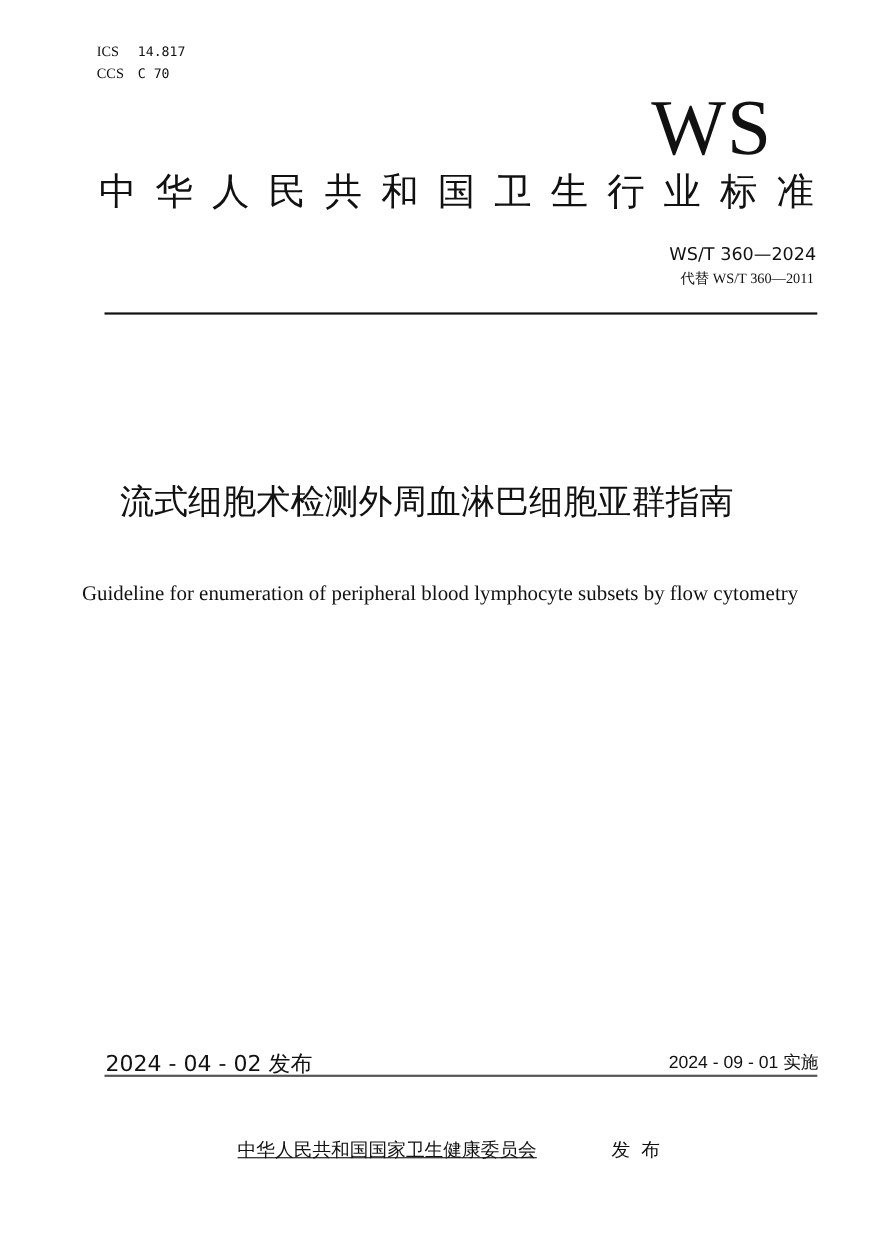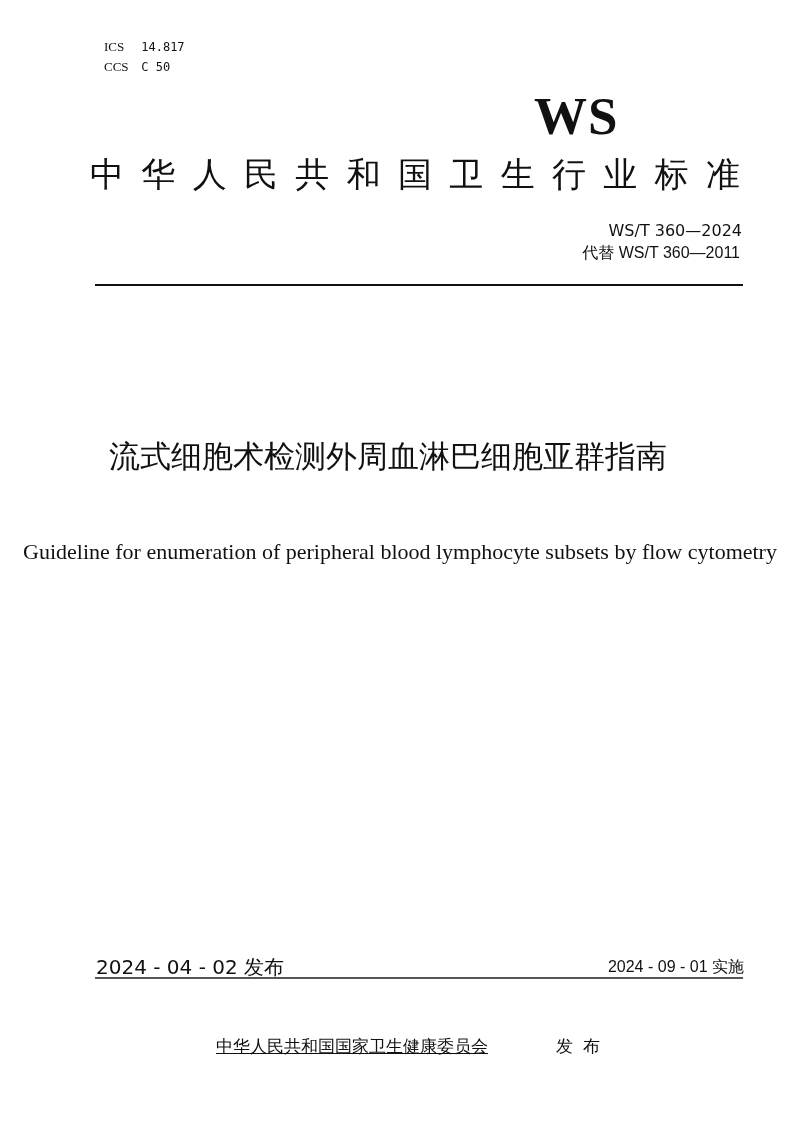--- a/index.html
+++ b/index.html
@@ -1,52 +1,52 @@
 <!DOCTYPE html>
 <html><head>
   <meta charset="utf-8">
   <style>
     html, body { margin: 0; padding: 0; background: #ffffff; }
     body { width: 800px; height: 1131px; position: relative; overflow: hidden; color: #111; }
     .abs { position: absolute; white-space: nowrap; }
 
     .ics { left: 88px; top: 37px; font-size: 13px; line-height: 20px; }
-    .ics .lbl { font-family: "Liberation Serif", serif; display: inline-block; width: 34px; margin-left: 16px; }
+    .ics .lbl { font-family: "Liberation Serif", serif; display: inline-block; width: 34px; }
     .ics .val { font-family: "DejaVu Sans Mono", monospace; font-size: 12px; }
 
-    .logo { left: 534px; top: 76px; font-family: "Liberation Serif", serif; font-weight: bold; font-size: 53px; line-height: 80px; letter-spacing: 1px; }
+    .logo { left: 592px; top: 76px; font-family: "Liberation Serif", serif; font-weight: normal; font-size: 72px; line-height: 80px; letter-spacing: 1px; }
 
     .std-name { left: 90px; top: 154px; width: 650px; font-family: "DejaVu Sans", sans-serif; font-size: 34px; line-height: 40px; display: flex; justify-content: space-between; }
 
     .std-no { right: 58px; top: 220px; font-family: "DejaVu Sans", sans-serif; font-size: 16px; line-height: 22px; text-align: right; }
-    .std-replace { right: 60px; top: 244px; font-family: Liberation Sans, sans-serif; font-size: 16px; line-height: 18px; text-align: right; }
+    .std-replace { right: 60px; top: 244px; font-family: Liberation Serif, serif; font-size: 13px; line-height: 18px; text-align: right; }
 
     .rule-top { left: 95px; top: 284px; width: 648px; height: 2px; background: #111; }
 
     .title-cn { left: 0; width: 776px; top: 436px; text-align: center; font-family: "DejaVu Sans", sans-serif; font-size: 31px; line-height: 40px; }
-    .title-en { left: 0; width: 800px; top: 528px; text-align: center; font-family: "Liberation Serif", serif; font-size: 22px; line-height: 24px; margin-top: 12px; }
+    .title-en { left: 0; width: 800px; top: 528px; text-align: center; font-family: "Liberation Serif", serif; font-size: 19px; line-height: 24px; }
 
     .date-left { left: 96px; top: 956px; font-family: "DejaVu Sans", sans-serif; font-size: 20px; line-height: 22px; }
     .date-right { right: 56px; top: 956px; font-family: Liberation Sans, sans-serif; font-size: 16px; line-height: 22px; }
     .rule-bottom { left: 95px; top: 977px; width: 648px; height: 2px; background: #555; }
 
     .issuer { left: 216px; top: 1034px; font-family: "DejaVu Sans", sans-serif; font-size: 17px; line-height: 24px; text-decoration: underline; }
     .issuer-verb { left: 556px; top: 1034px; font-family: "DejaVu Sans", sans-serif; font-size: 17px; line-height: 24px; letter-spacing: 10px; }
   </style>
 </head>
 <body>
 
 <div class="abs ics">
   <div>
     <span class="lbl">ICS</span>
     <span class="val">14.817</span>
   </div>
   <div>
     <span class="lbl">CCS</span>
-    <span class="val">C 50</span>
+    <span class="val">C 70</span>
   </div>
 </div>
 
 <div class="abs logo">WS</div>
 
 <div class="abs std-name">
   <span>中</span>
   <span>华</span>
   <span>人</span>
   <span>民</span>

